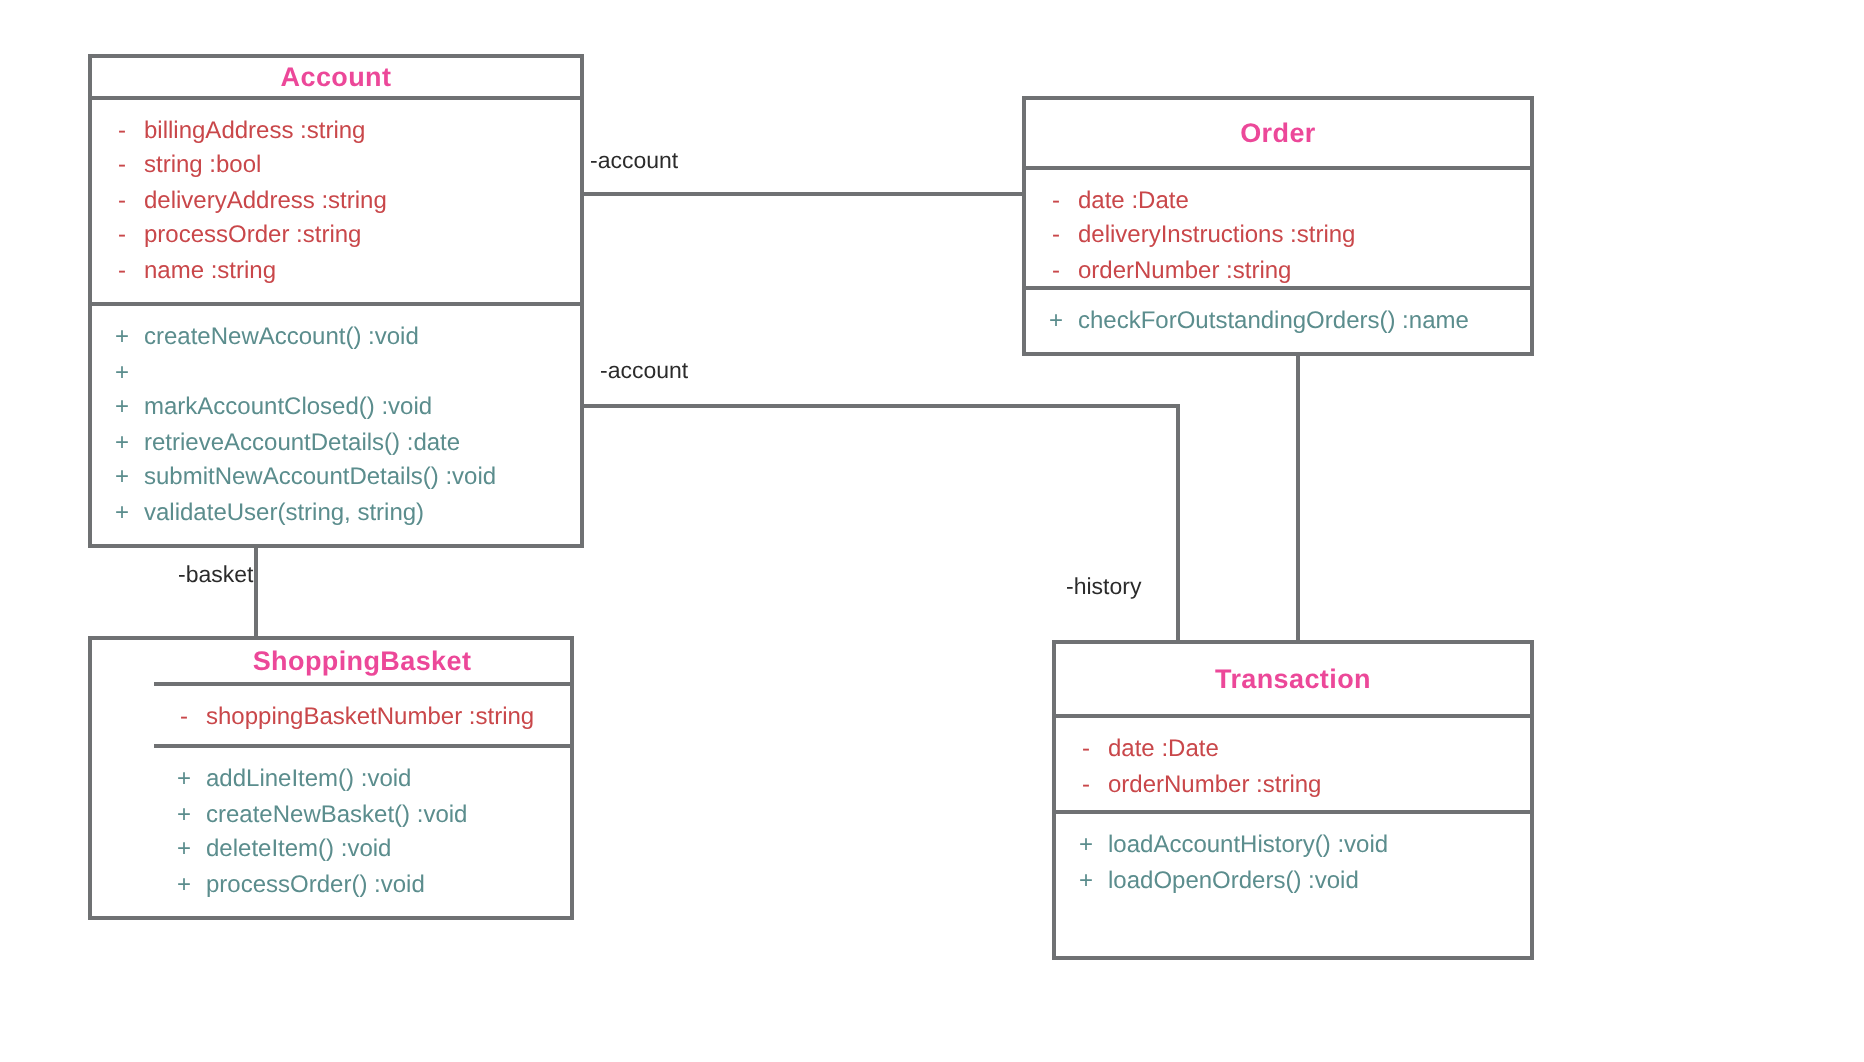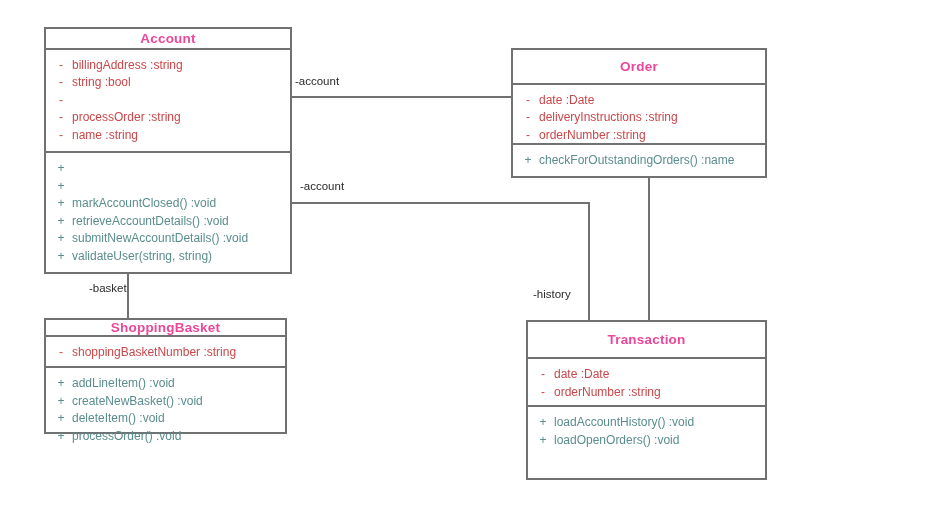--- a/index.html
+++ b/index.html
@@ -109,45 +109,47 @@
         <div class="uml-row attr">
           <span class="uml-vis">-</span>
           <span class="uml-member">billingAddress  :string</span>
         </div>
         <div class="uml-row attr">
           <span class="uml-vis">-</span>
           <span class="uml-member">string  :bool</span>
         </div>
         <div class="uml-row attr">
           <span class="uml-vis">-</span>
+          <span class="uml-member">deliveryAddress  :string</span>
         </div>
         <div class="uml-row attr">
           <span class="uml-vis">-</span>
           <span class="uml-member">processOrder  :string</span>
         </div>
         <div class="uml-row attr">
           <span class="uml-vis">-</span>
           <span class="uml-member">name  :string</span>
         </div>
       </div>
 
     <div class="uml-compartment" id="account-meths" style="height:auto; flex:1 1 auto;">
         <div class="uml-row meth">
           <span class="uml-vis">+</span>
+          <span class="uml-member">createNewAccount()  :void</span>
         </div>
         <div class="uml-row meth">
           <span class="uml-vis">+</span>
         </div>
         <div class="uml-row meth">
           <span class="uml-vis">+</span>
           <span class="uml-member">markAccountClosed()  :void</span>
         </div>
         <div class="uml-row meth">
           <span class="uml-vis">+</span>
-          <span class="uml-member">retrieveAccountDetails()  :void</span>
+          <span class="uml-member">retrieveAccountDetails()  :date</span>
         </div>
         <div class="uml-row meth">
           <span class="uml-vis">+</span>
           <span class="uml-member">submitNewAccountDetails()  :void</span>
         </div>
         <div class="uml-row meth">
           <span class="uml-vis">+</span>
           <span class="uml-member">validateUser(string, string)</span>
         </div>
       </div>
@@ -172,21 +174,21 @@
       </div>
 
     <div class="uml-compartment" id="order-meths" style="flex:1 1 auto;">
         <div class="uml-row meth">
           <span class="uml-vis">+</span>
           <span class="uml-member">checkForOutstandingOrders()  :name</span>
         </div>
       </div>
   </div>
 
-  <div class="uml-class" id="class-shopping-basket" style="left:44px; top:318px; width:243px; height:116px;">
+  <div class="uml-class" id="class-shopping-basket" style="left:44px; top:318px; width:243px; height:142px;padding-left:31px;">
     <div class="uml-title" style="height:35px;">ShoppingBasket</div>
 
     <div class="uml-compartment" id="basket-attrs" style="height:31px;">
         <div class="uml-row attr">
           <span class="uml-vis">-</span>
           <span class="uml-member">shoppingBasketNumber  :string</span>
         </div>
       </div>
 
     <div class="uml-compartment" id="basket-meths" style="flex:1 1 auto;">

